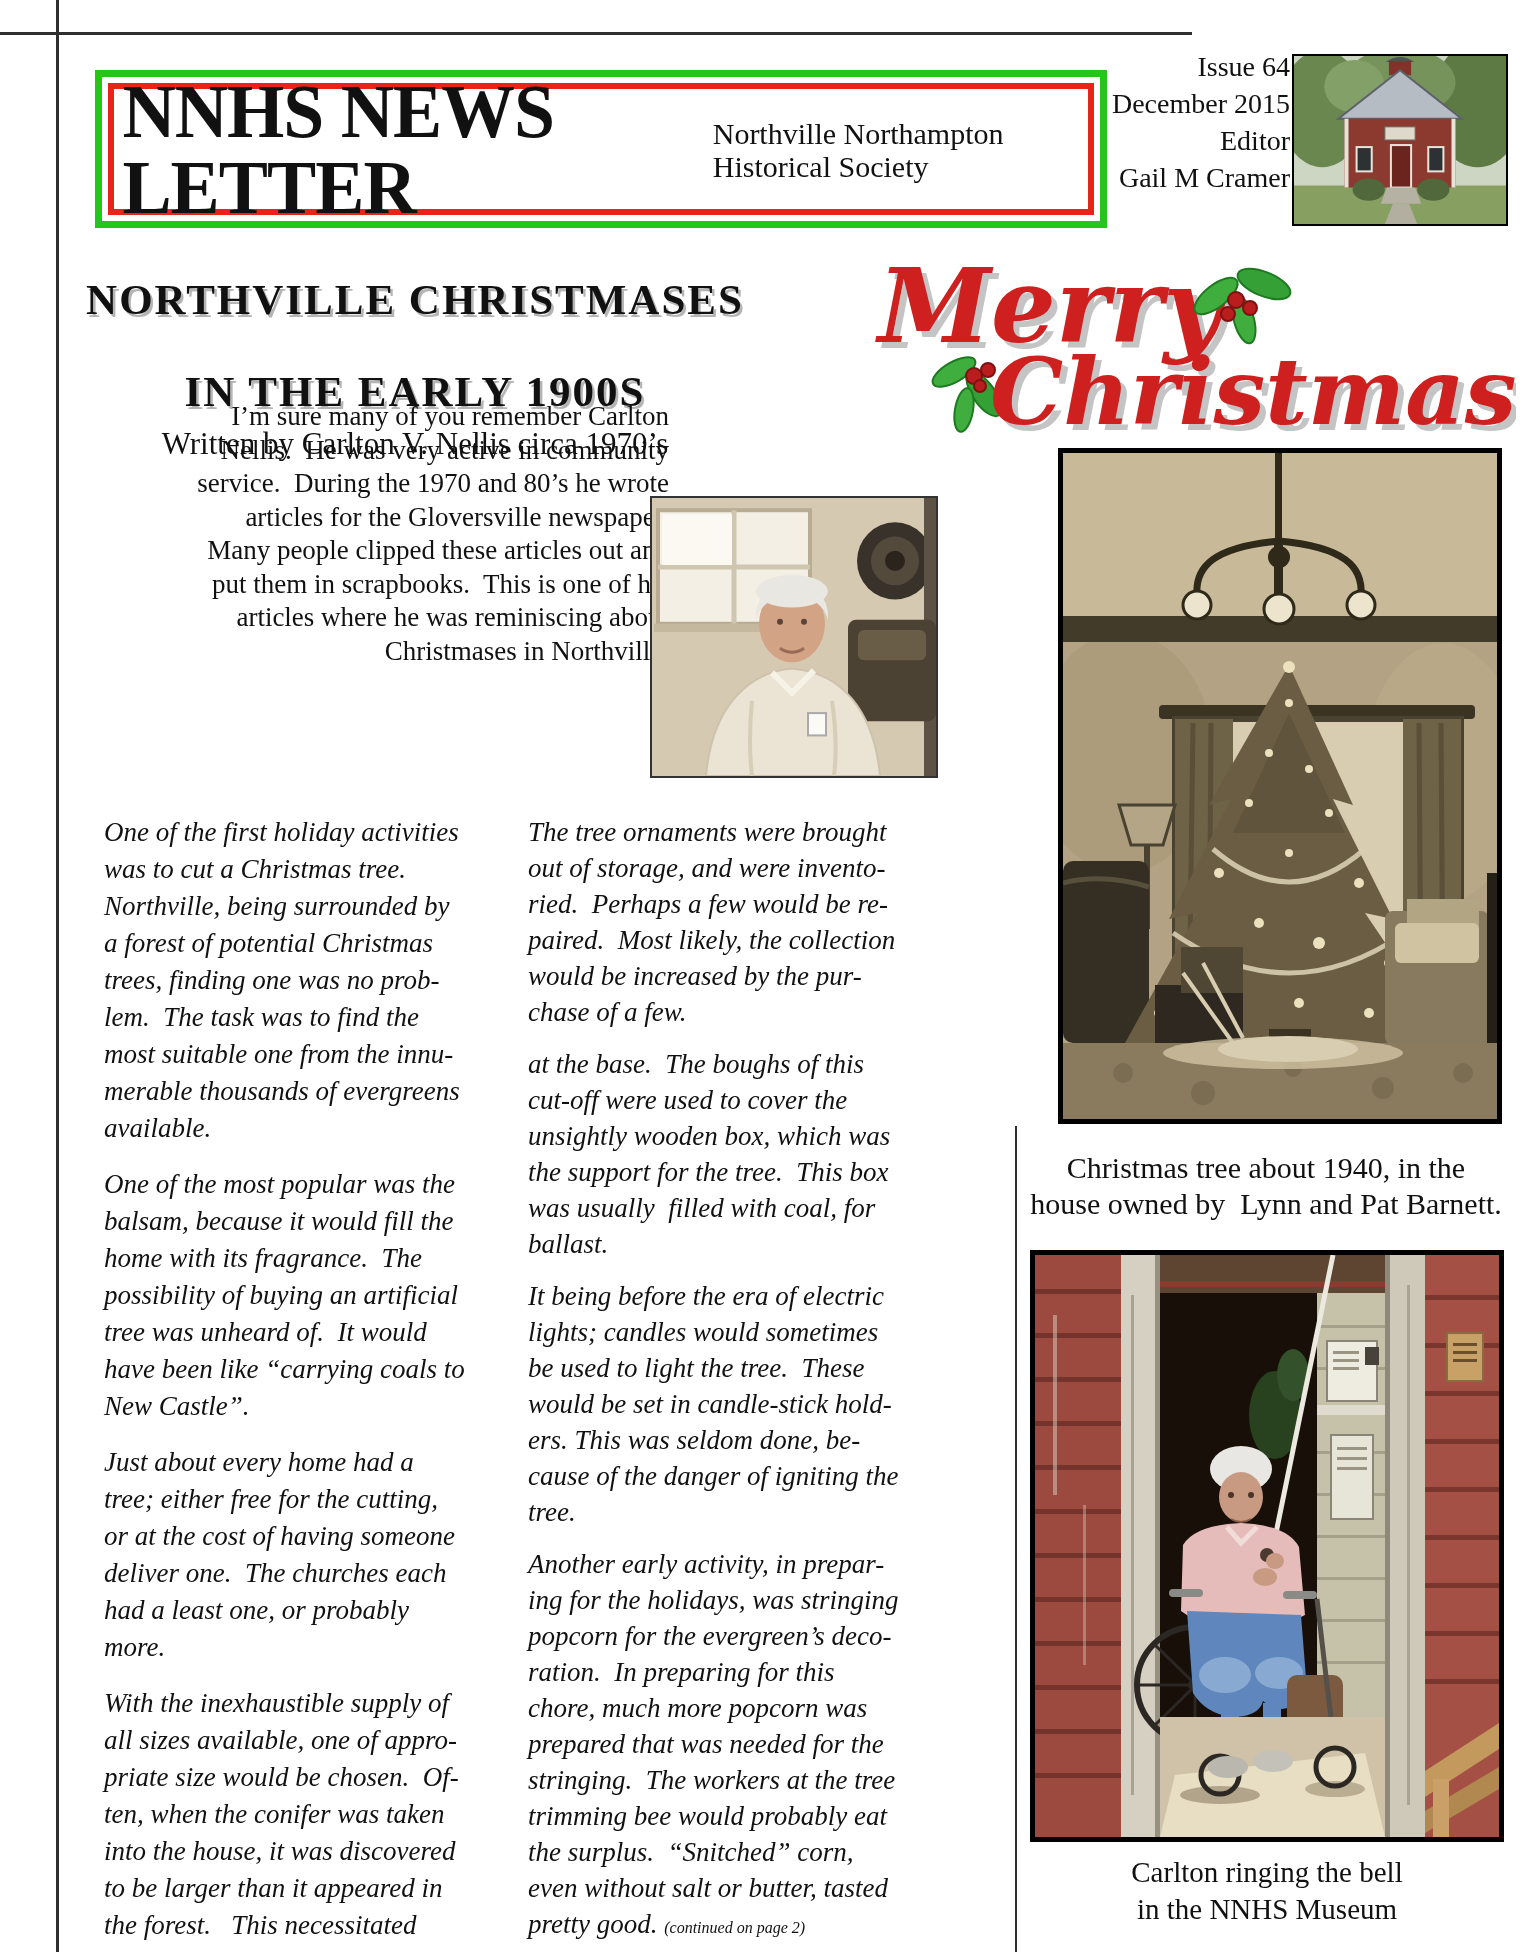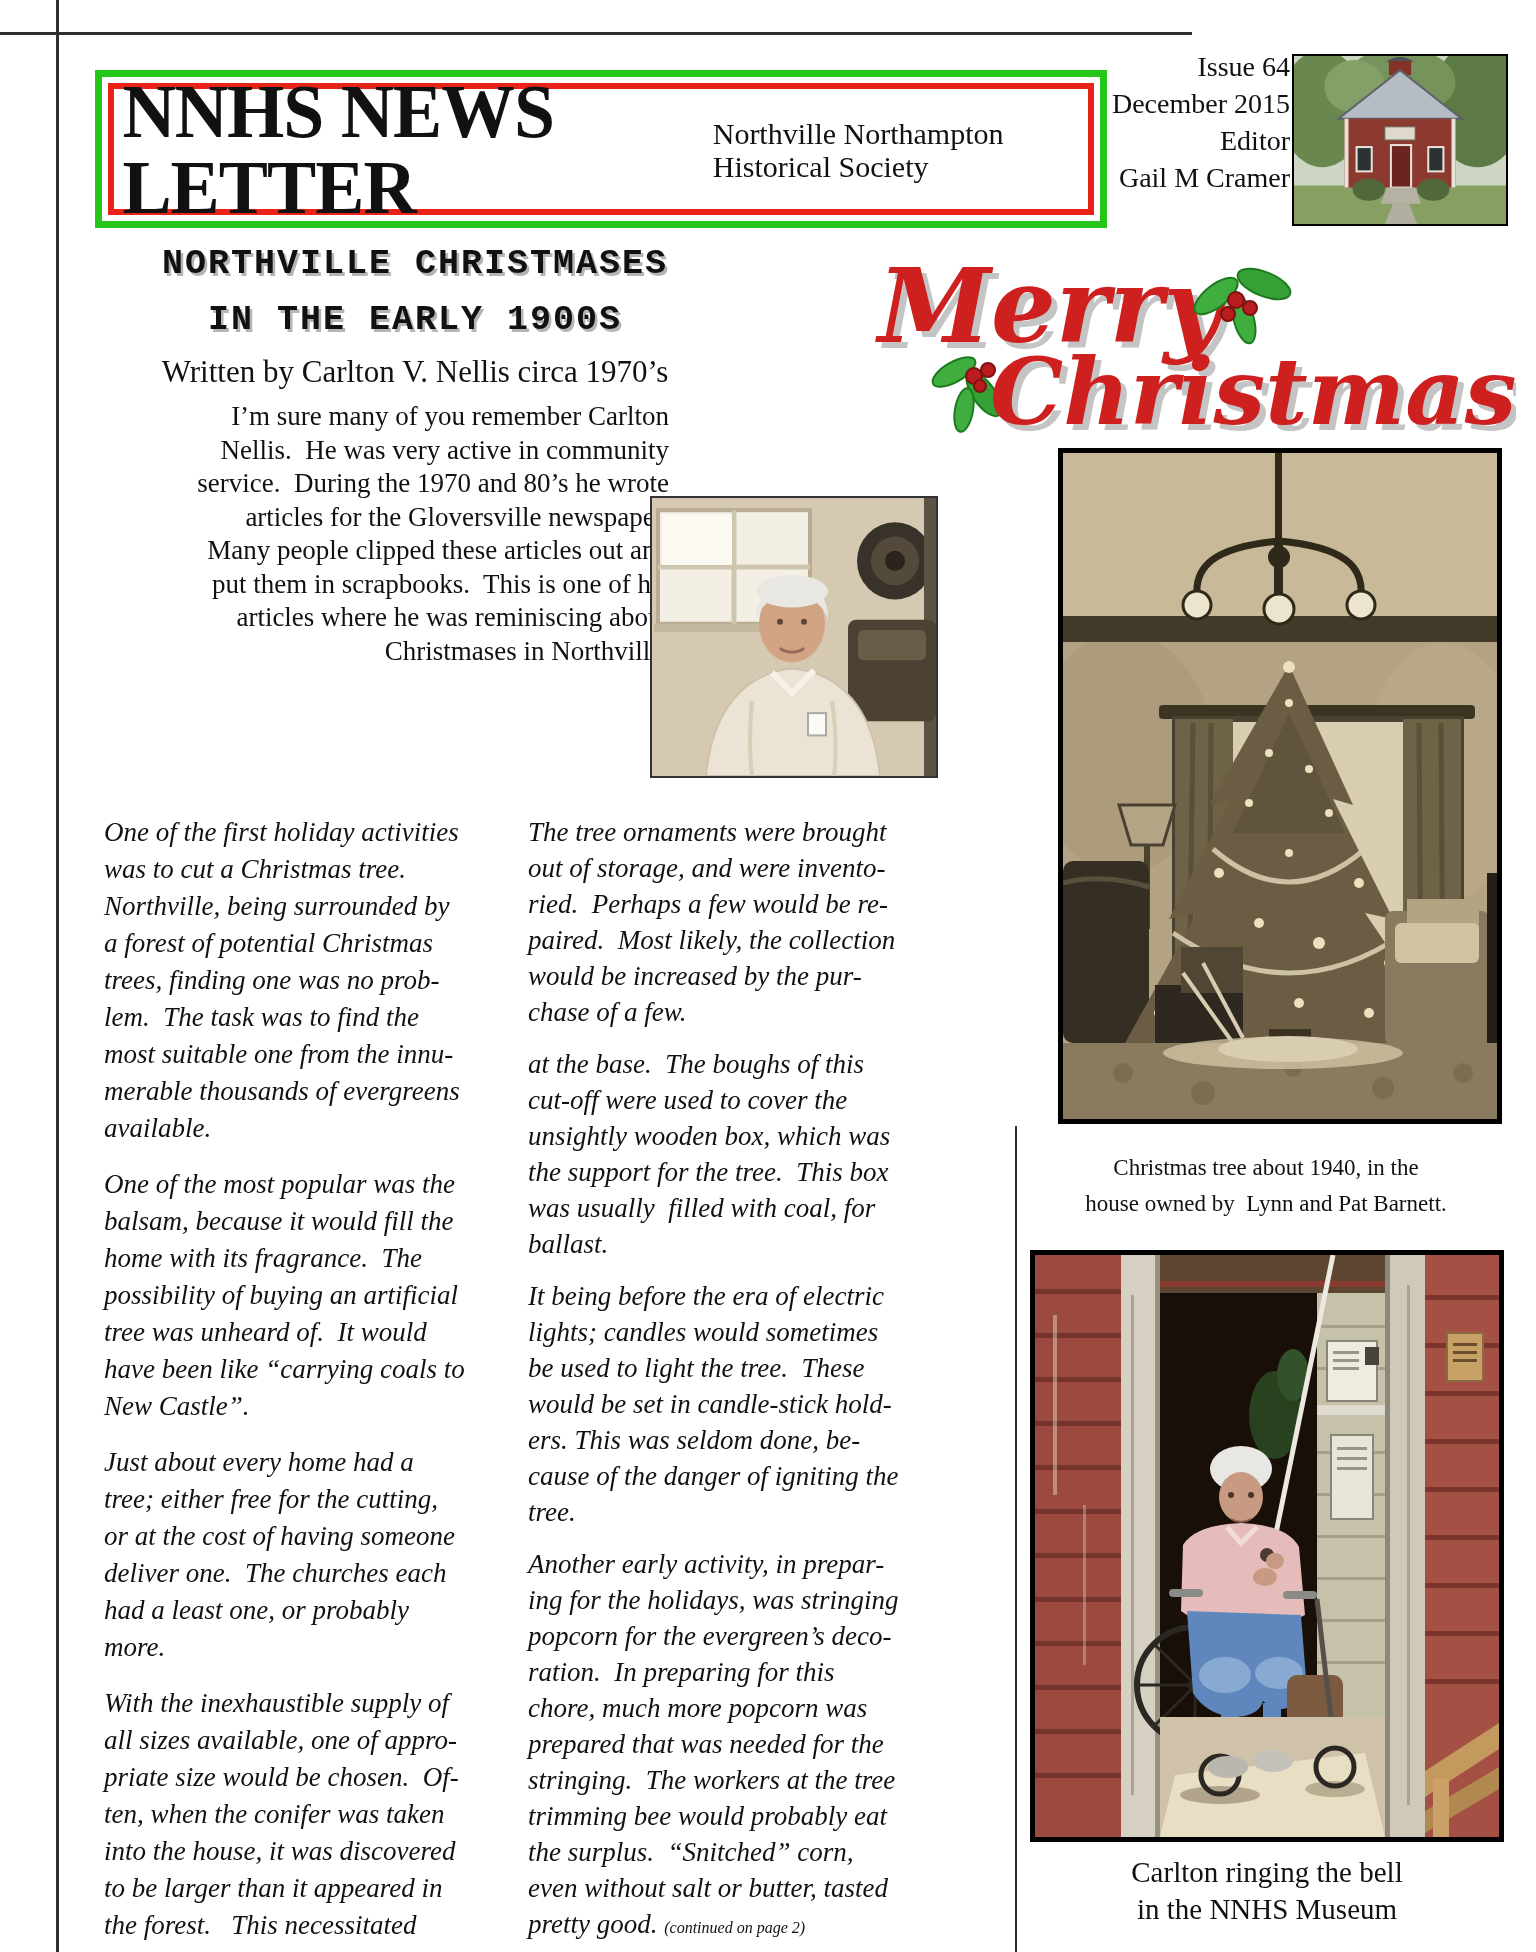--- a/index.html
+++ b/index.html
@@ -20,41 +20,41 @@
   .masthead-subtitle{font-size:30px;line-height:1.1;margin-top:2px;}
 
   .issue-block{left:1106px;top:48px;width:184px;text-align:right;font-size:28px;line-height:37px;}
 
   .photo{box-sizing:border-box;background:#ddd;}
   .photo svg{display:block;width:100%;height:100%;}
   .museum-photo{left:1292px;top:54px;width:216px;height:172px;border:2px solid #000;}
 
   
   .article-title{left:80px;top:236px;width:670px;text-align:center;}
-  .deco{font-family:Liberation Mono, monospace;font-weight:700;font-size:35px;line-height:56px;letter-spacing:2px;
-        text-shadow:2.5px 2.5px 0 #b5b5b5;}
+  .deco{font-family:Liberation Serif, serif;font-weight:700;font-size:43px;line-height:56px;letter-spacing:2px;
+        text-shadow:2.5px 2.5px 0 #b5b5b5;margin-top:36px;}
   .byline{font-size:31px;line-height:40px;margin-top:4px;}
 
   .merry-graphic{left:868px;top:244px;width:648px;height:200px;}
   .merry-graphic svg{display:block;width:100%;height:100%;}
   .script{font-family:"DejaVu Serif",serif;font-style:italic;font-weight:bold;}
 
   .intro{left:104px;top:400px;width:565px;font-size:27px;line-height:33.5px;}
 
   .headshot-photo{left:650px;top:496px;width:288px;height:282px;border:2px solid #333;}
 
   .col{top:814px;}
   .col p{margin:0 0 19px 0;font-style:italic;font-size:27px;line-height:37px;white-space:pre-wrap;}
   .col-left{left:104px;width:430px;}
   .col-right{left:528px;width:452px;}
   .col-right p{line-height:36px;margin:0 0 16px 0;}
   .cont-note{font-size:16px;}
 
   .tree-photo{left:1058px;top:448px;width:444px;height:676px;border:5px solid #000;}
-  .tree-caption{left:1016px;top:1150px;width:500px;text-align:center;font-size:23px;line-height:36px;}
+  .tree-caption{left:1016px;top:1150px;width:500px;text-align:center;font-size:30px;line-height:36px;}
 
   .carlton-photo{left:1030px;top:1250px;width:474px;height:592px;border:5px solid #000;}
   .carlton-caption{left:1030px;top:1854px;width:474px;text-align:center;font-size:29px;line-height:37px;}
 
   .rule-v{left:1015px;top:1126px;width:2px;height:826px;background:#2f2f2f;}
 </style>
 </head>
 <body>
 
 <div class="page">

